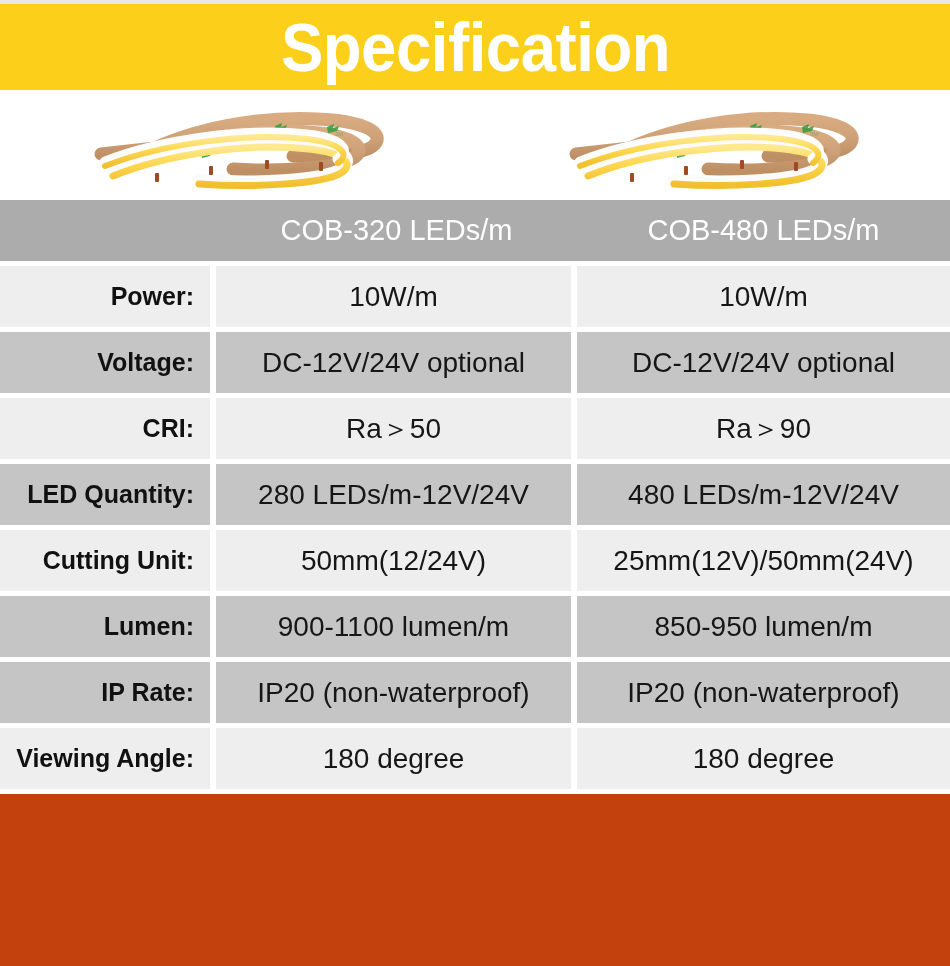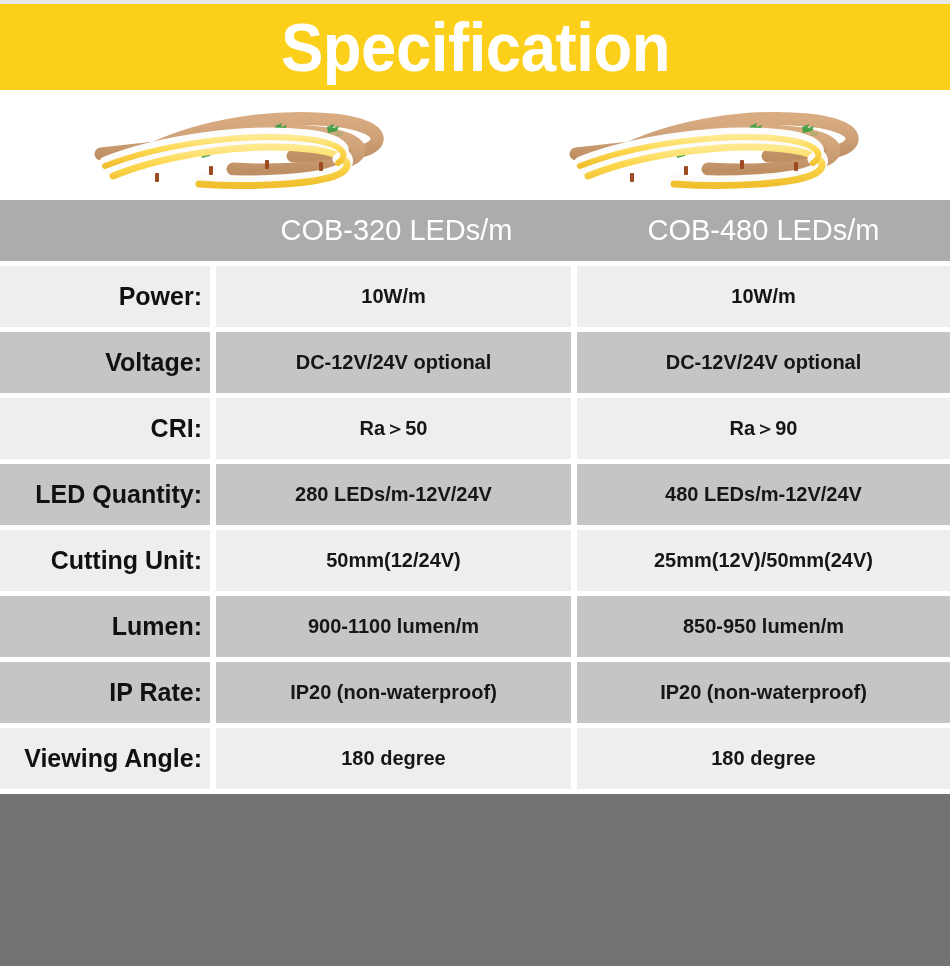--- a/index.html
+++ b/index.html
@@ -11,21 +11,21 @@
     width: 950px;
     height: 966px;
     overflow: hidden;
     font-family: "Liberation Sans", sans-serif;
     -webkit-font-smoothing: antialiased;
   }
   .page {
     position: relative;
     width: 950px;
     height: 966px;
-    background: #737373;
+    background: #c2410c;
   }
 
   
   .top-strip {
     position: absolute;
     top: 0; left: 0;
     width: 950px;
     height: 4px;
     background: #e8e8e6;
   }
@@ -121,27 +121,27 @@
 
   
   tbody tr.row-light td { background: #eeeeee; }
   tbody tr.row-dark  td { background: #c5c5c5; }
 
   td.cell-label {
     text-align: right;
     font-size: 25px;
     font-weight: bold;
     color: #111111;
-    padding-right: 8px;
+    padding-right: 16px;
     white-space: nowrap;
   }
   td.cell-value {
     text-align: center;
-    font-size: 20px;
-    font-weight: bold;
+    font-size: 28px;
+    font-weight: normal;
     color: #161616;
     white-space: nowrap;
   }
 </style>
 </head>
 <body>
 
 <div class="page">
 
   <div class="top-strip"></div>

